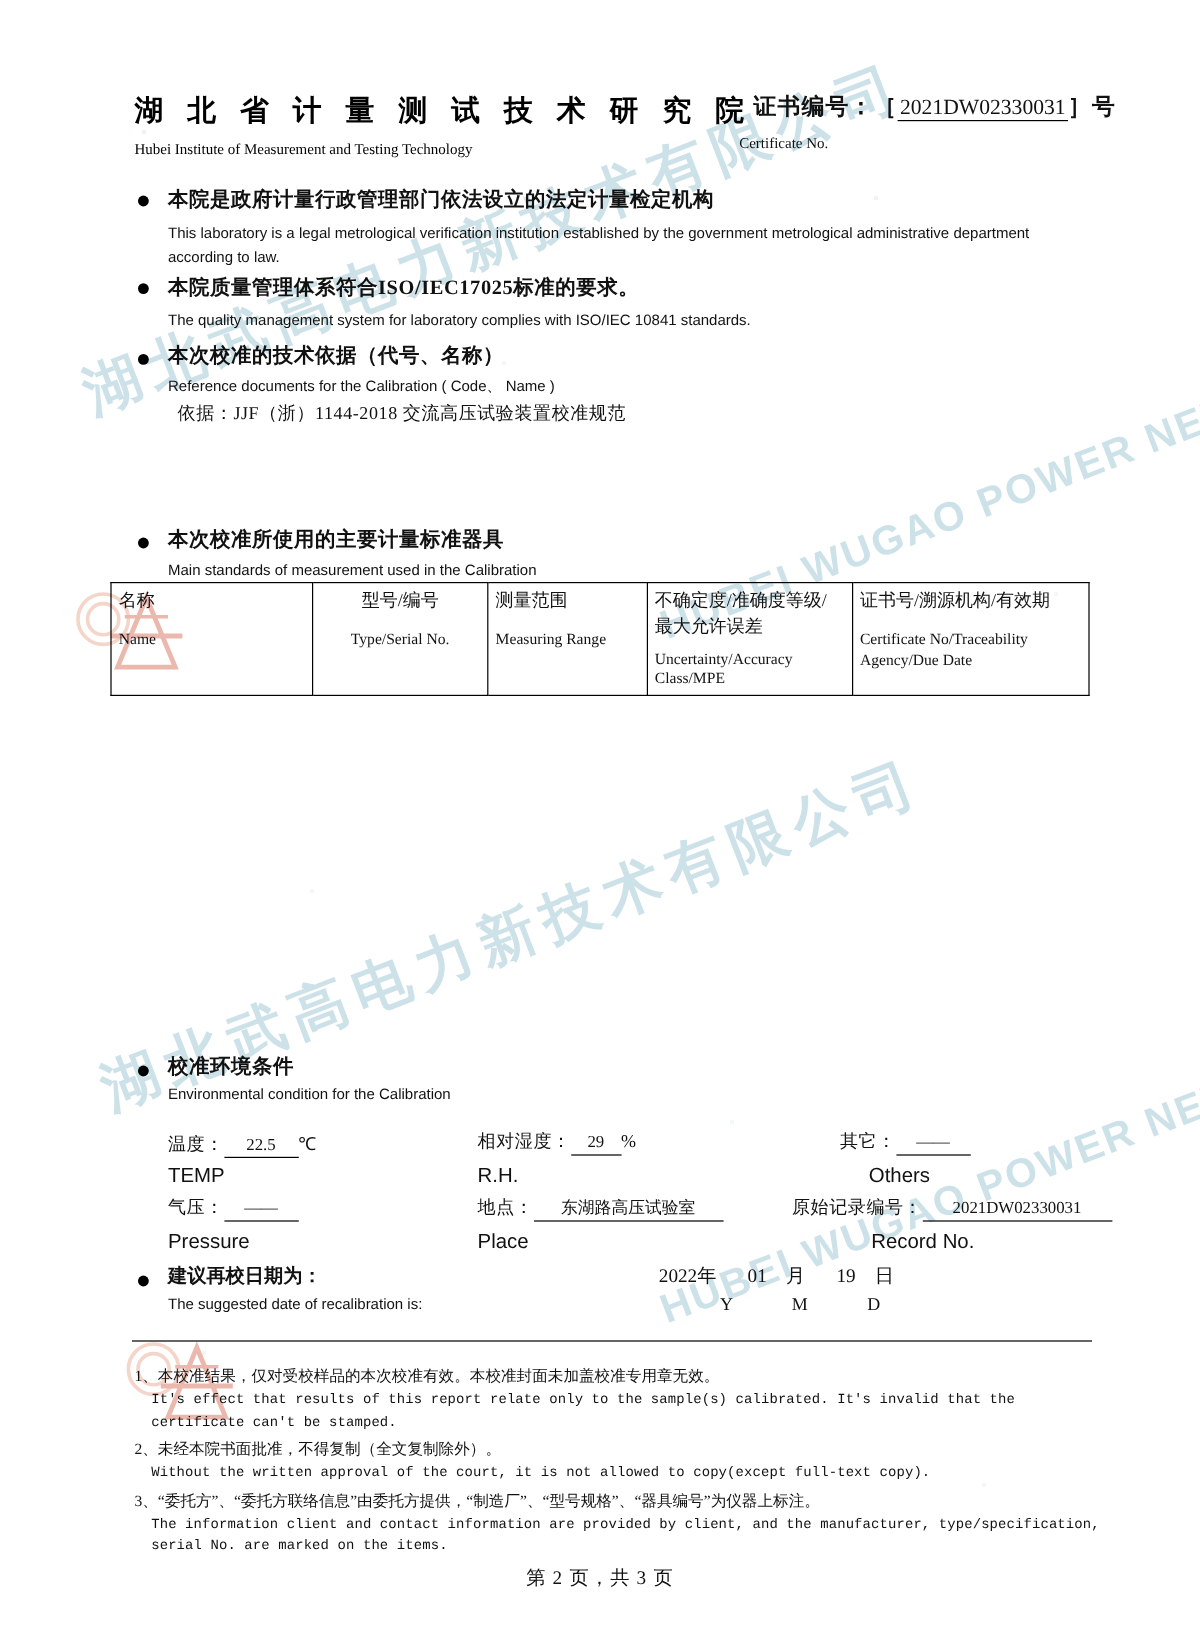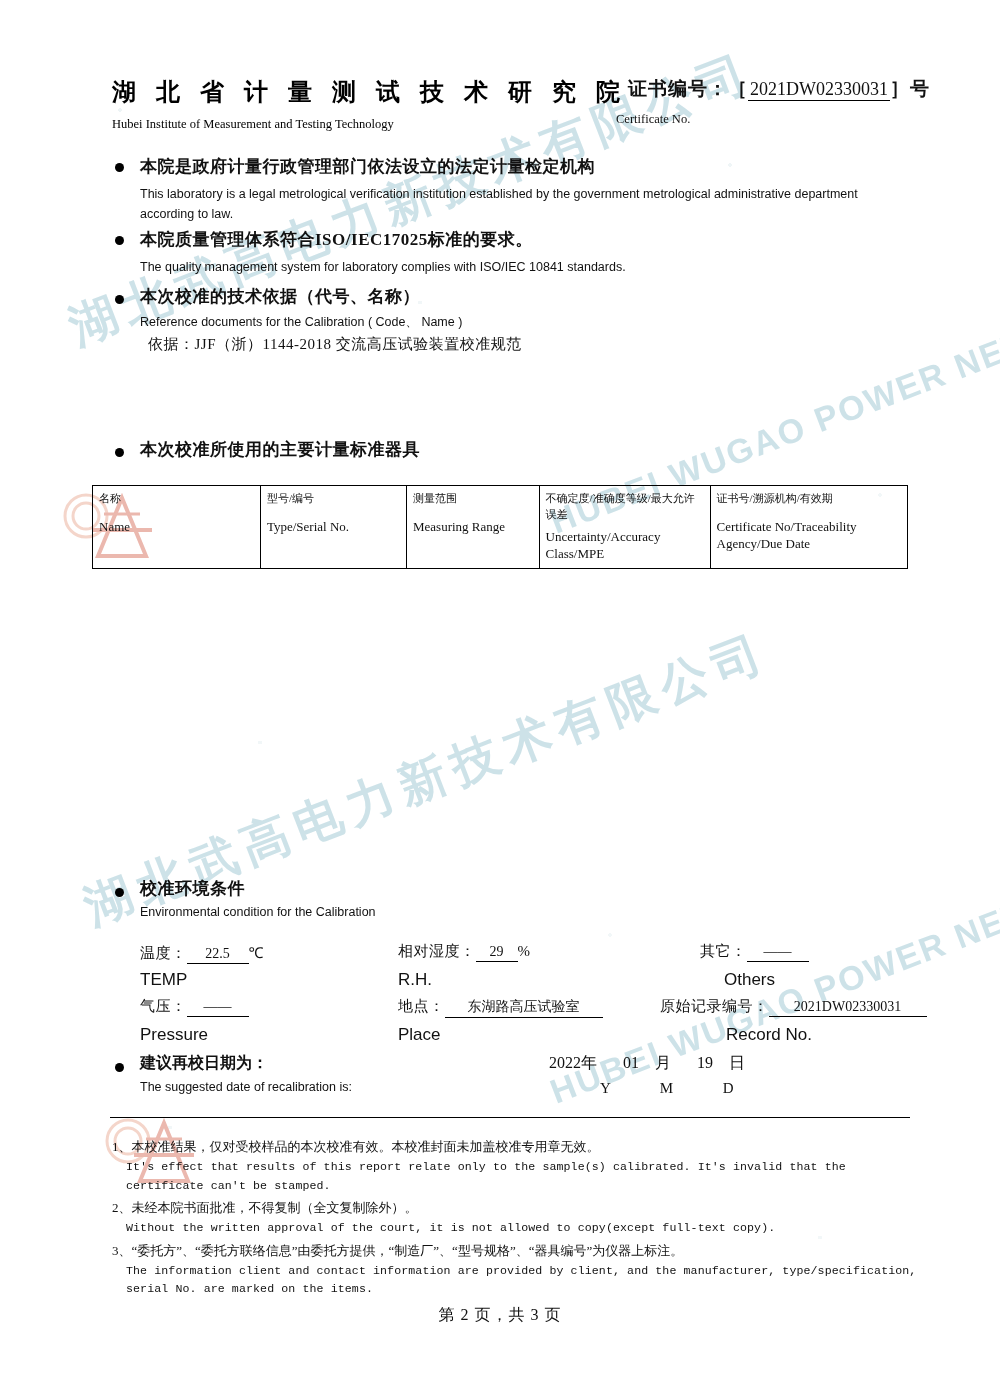--- a/index.html
+++ b/index.html
@@ -147,24 +147,24 @@
     border-collapse: collapse;
     font-family: "Liberation Serif", serif;
   }
   .std-table td {
     border: 1px solid #000;
     padding: 5px 6px;
     vertical-align: top;
     font-size: 13px;
     line-height: 1.45;
   }
-  .th-cn { font-size: 11px; display: block; margin-bottom: 12px; }
+  .th-cn { font-size: 15px; display: block; margin-bottom: 12px; }
   .th-en { font-size: 13px; display: block; line-height: 1.3; }
   .col1 { width: 175px; }
-  .col2 { width: 145px; }
+  .col2 { width: 145px; text-align: center; }
   .col3 { width: 130px; }
   .col4 { width: 165px; }
   .col5 { width: 201px; }
   .cell-body { font-size: 12.5px; line-height: 1.5; }
 
   
   .env-row {
     position: absolute;
     font-family: "Liberation Serif", serif;
   }
@@ -273,20 +273,21 @@
   <div class="sec-cn" style="left:140px; top:228px;">本院质量管理体系符合ISO/IEC17025标准的要求。</div>
   <div class="sec-en" style="left:140px; top:258px;">The quality management system for laboratory complies with ISO/IEC 10841 standards.</div>
 
   <div class="bullet" style="left:115px; top:295px;"></div>
   <div class="sec-cn" style="left:140px; top:285px;">本次校准的技术依据（代号、名称）</div>
   <div class="sec-en" style="left:140px; top:313px;">Reference documents for the Calibration ( Code、 Name )</div>
   <div class="sec-note" style="left:148px; top:335px;">依据：JJF（浙）1144-2018 交流高压试验装置校准规范</div>
 
   <div class="bullet" style="left:115px; top:448px;"></div>
   <div class="sec-cn" style="left:140px; top:438px;">本次校准所使用的主要计量标准器具</div>
+  <div class="sec-en" style="left:140px; top:466px;">Main standards of measurement used in the Calibration</div>
 
   <table class="std-table">
     <tbody>
       <tr>
         <td class="col1">
           <span class="th-cn">名称</span>
           <span class="th-en">Name</span>
         </td>
         <td class="col2">
           <span class="th-cn">型号/编号</span>

